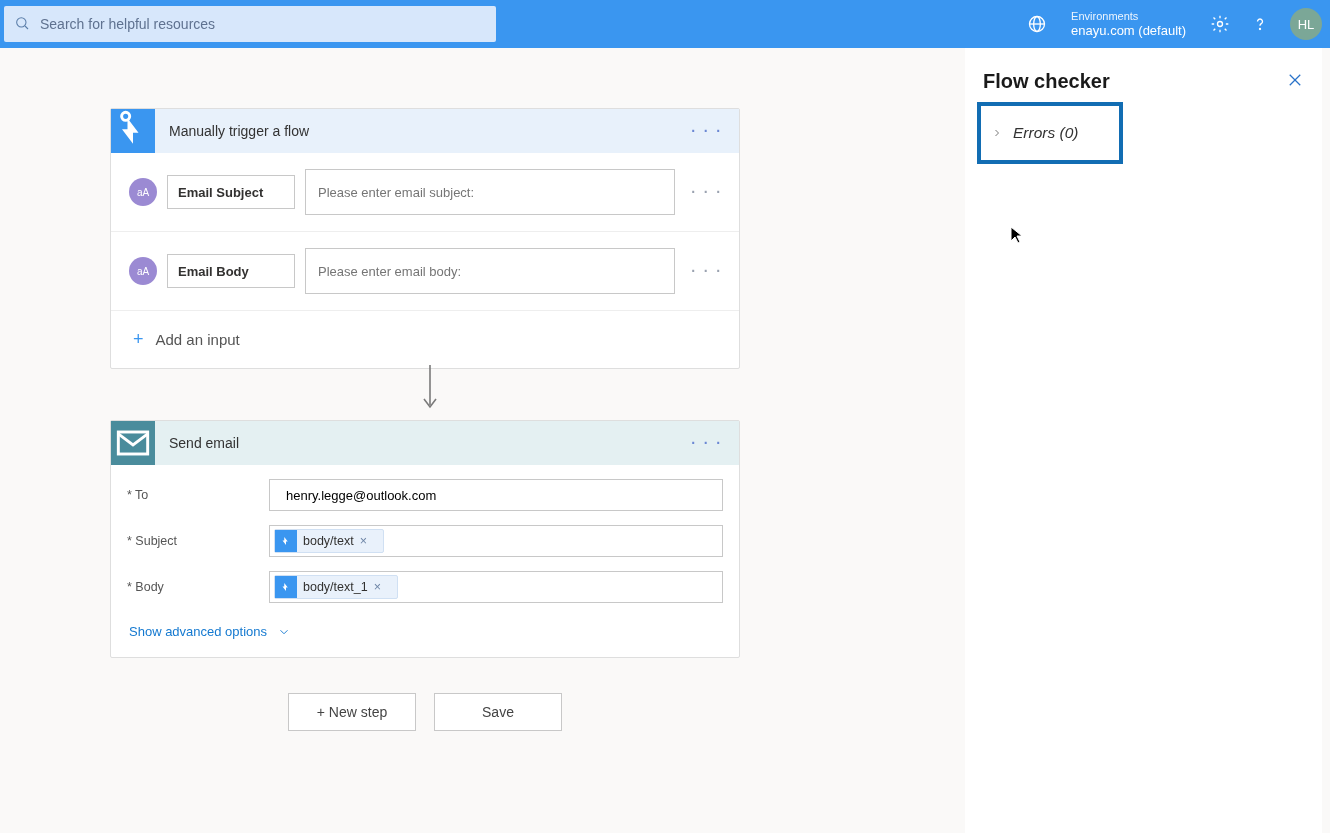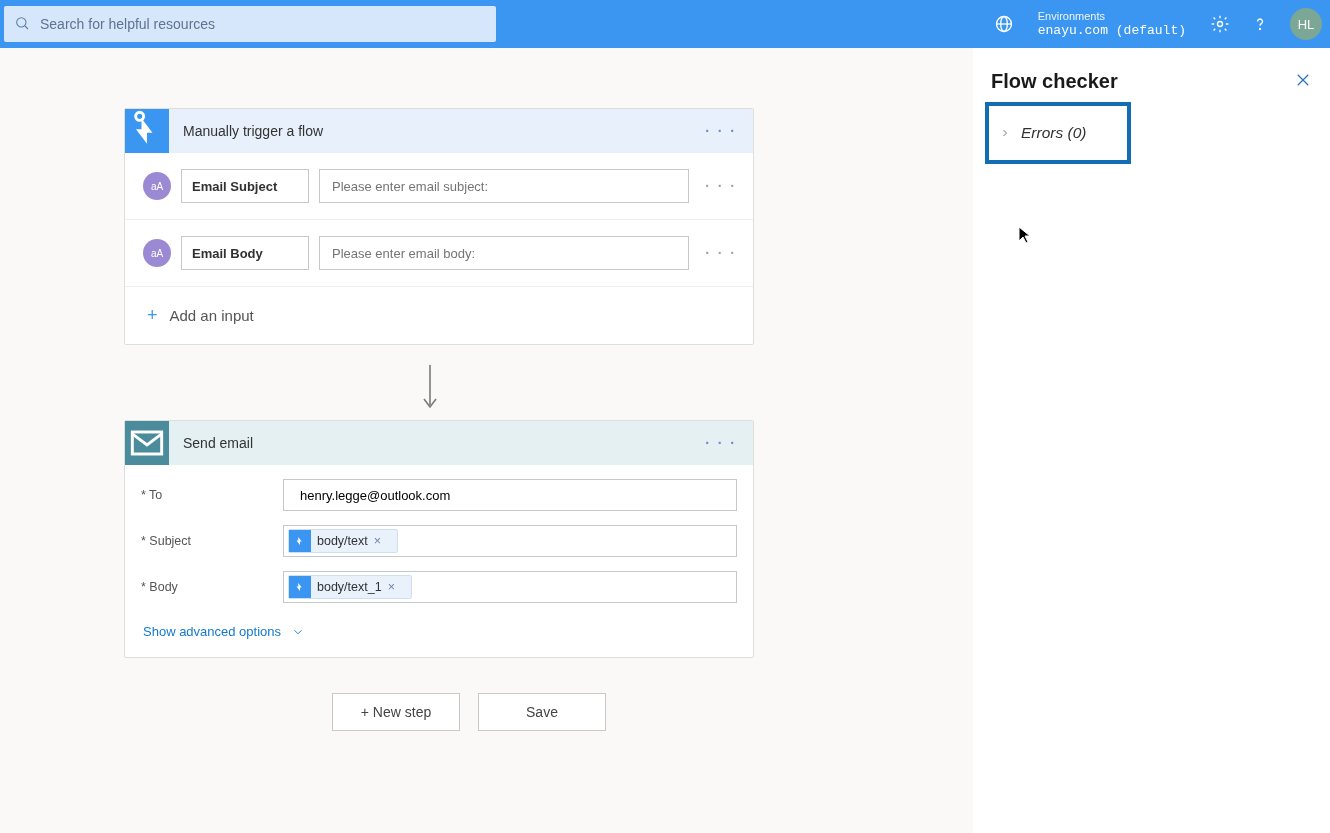--- a/index.html
+++ b/index.html
@@ -42,36 +42,36 @@
     color: #4a5a6c;
     width: 100%;
     outline: none;
   }
   .search-input::placeholder { color: #5f7290; }
   .topbar-spacer { flex: 1; }
   .top-icon { width: 32px; height: 32px; display: flex; align-items:center; justify-content:center; cursor:pointer; }
   .top-icon svg { width: 20px; height: 20px; stroke:#fff; fill:none; }
   .env-block { color:#fff; margin:0 10px; line-height:1.2; }
   .env-label { font-size:11px; opacity:.9; }
-  .env-name { font-size:13px;font-family:Liberation Mono, monospace; }
+  .env-name { font-size:13px; }
   .avatar {
     width: 32px; height: 32px; border-radius: 50%;
     background: #7ba797; color:#fff;
     display:flex; align-items:center; justify-content:center;
     font-size:13px; margin-left:6px;
   }
 
   
   .main { position:relative; width:100%; height:785px; }
 
   
   .card {
     position:absolute;
     width: 630px;
-    left: 124px;
+    left: 110px;
     background:#fff;
     border:1px solid #dedede;
     border-radius:2px;
   }
   .card-header {
     height: 44px;
     display:flex;
     align-items:center;
     padding-right:10px;
   }
@@ -106,21 +106,21 @@
     border:1px solid #c8c8c8;
     height:34px;
     display:flex; align-items:center;
     padding:0 10px;
     font-size:13px;
     font-weight:bold;
   }
   .field-input {
     flex:1;
     border:1px solid #c8c8c8;
-    height:34px;
+    height:46px;
     padding:8px 12px;
     font-size:13px;
     color:#999;
   }
   .row .ellipsis { color:#9aa2b0; }
 
   .add-input {
     padding:18px 22px;
     font-size:15px;
     color:#555;
@@ -177,35 +177,35 @@
   .adv-link {
     color:#1479d0; font-size:13px;
     padding:14px 18px 18px;
     display:flex; align-items:center; gap:10px; cursor:pointer;
   }
 
   
   .bottom-btns {
     position:absolute;
     top:645px; left:288px;
-    display:flex; gap:18px;margin-left:44px;
+    display:flex; gap:18px;
   }
   .btn {
     width:128px; height:38px;
     border:1px solid #c8c8c8;
     background:#fff;
     display:flex; align-items:center; justify-content:center;
     font-size:14px; color:#444;
     cursor:pointer;
   }
 
   
   .panel {
     position:absolute;
-    right:0; top:0;
+    right:8px; top:0;
     width:357px;
     height:785px;
     background:#fff;
   }
   .panel-header {
     display:flex; align-items:center; justify-content:space-between;
     padding:22px 18px 10px 18px;
   }
   .panel-title { font-size:20px; font-weight:600; color:#1a1a1a; }
   .close-x { cursor:pointer; }

